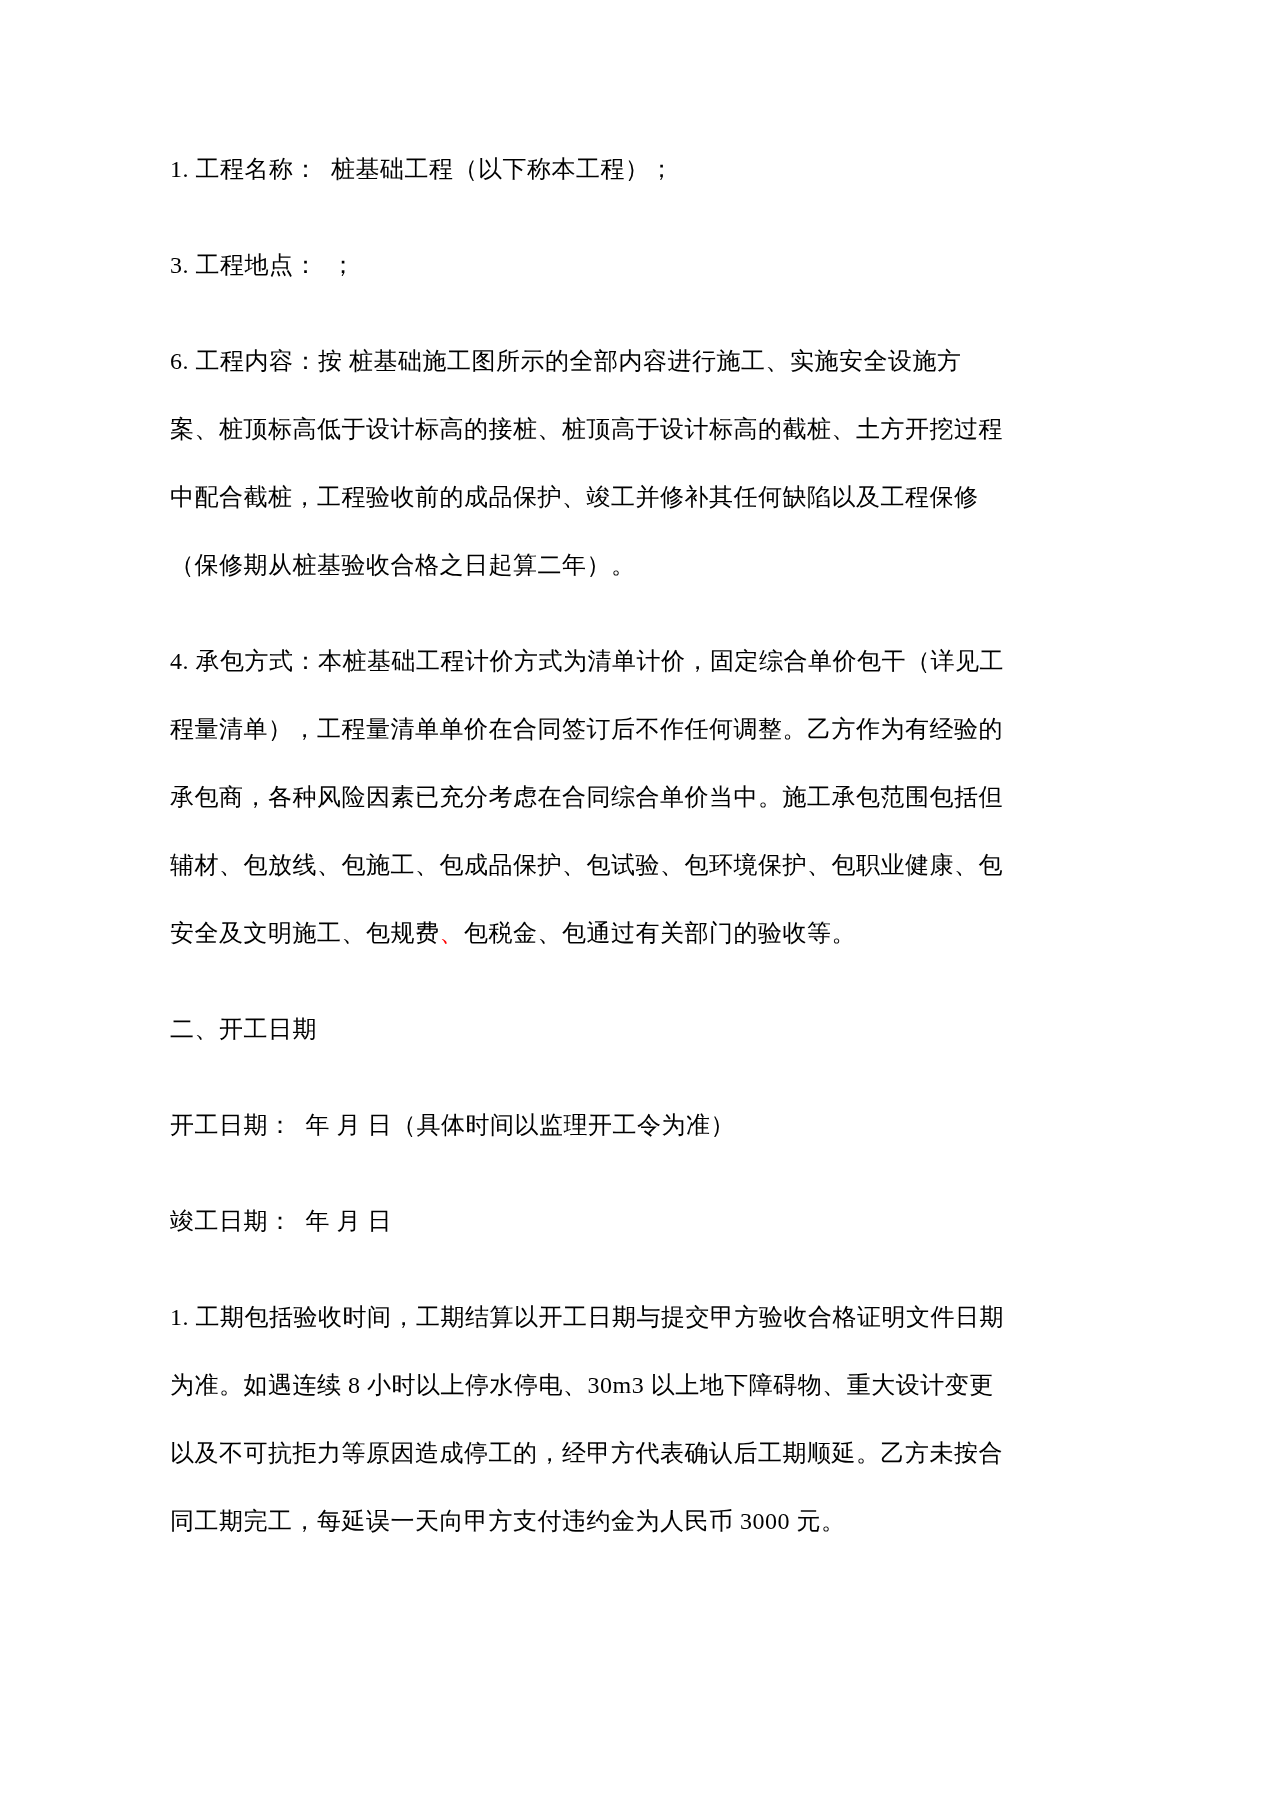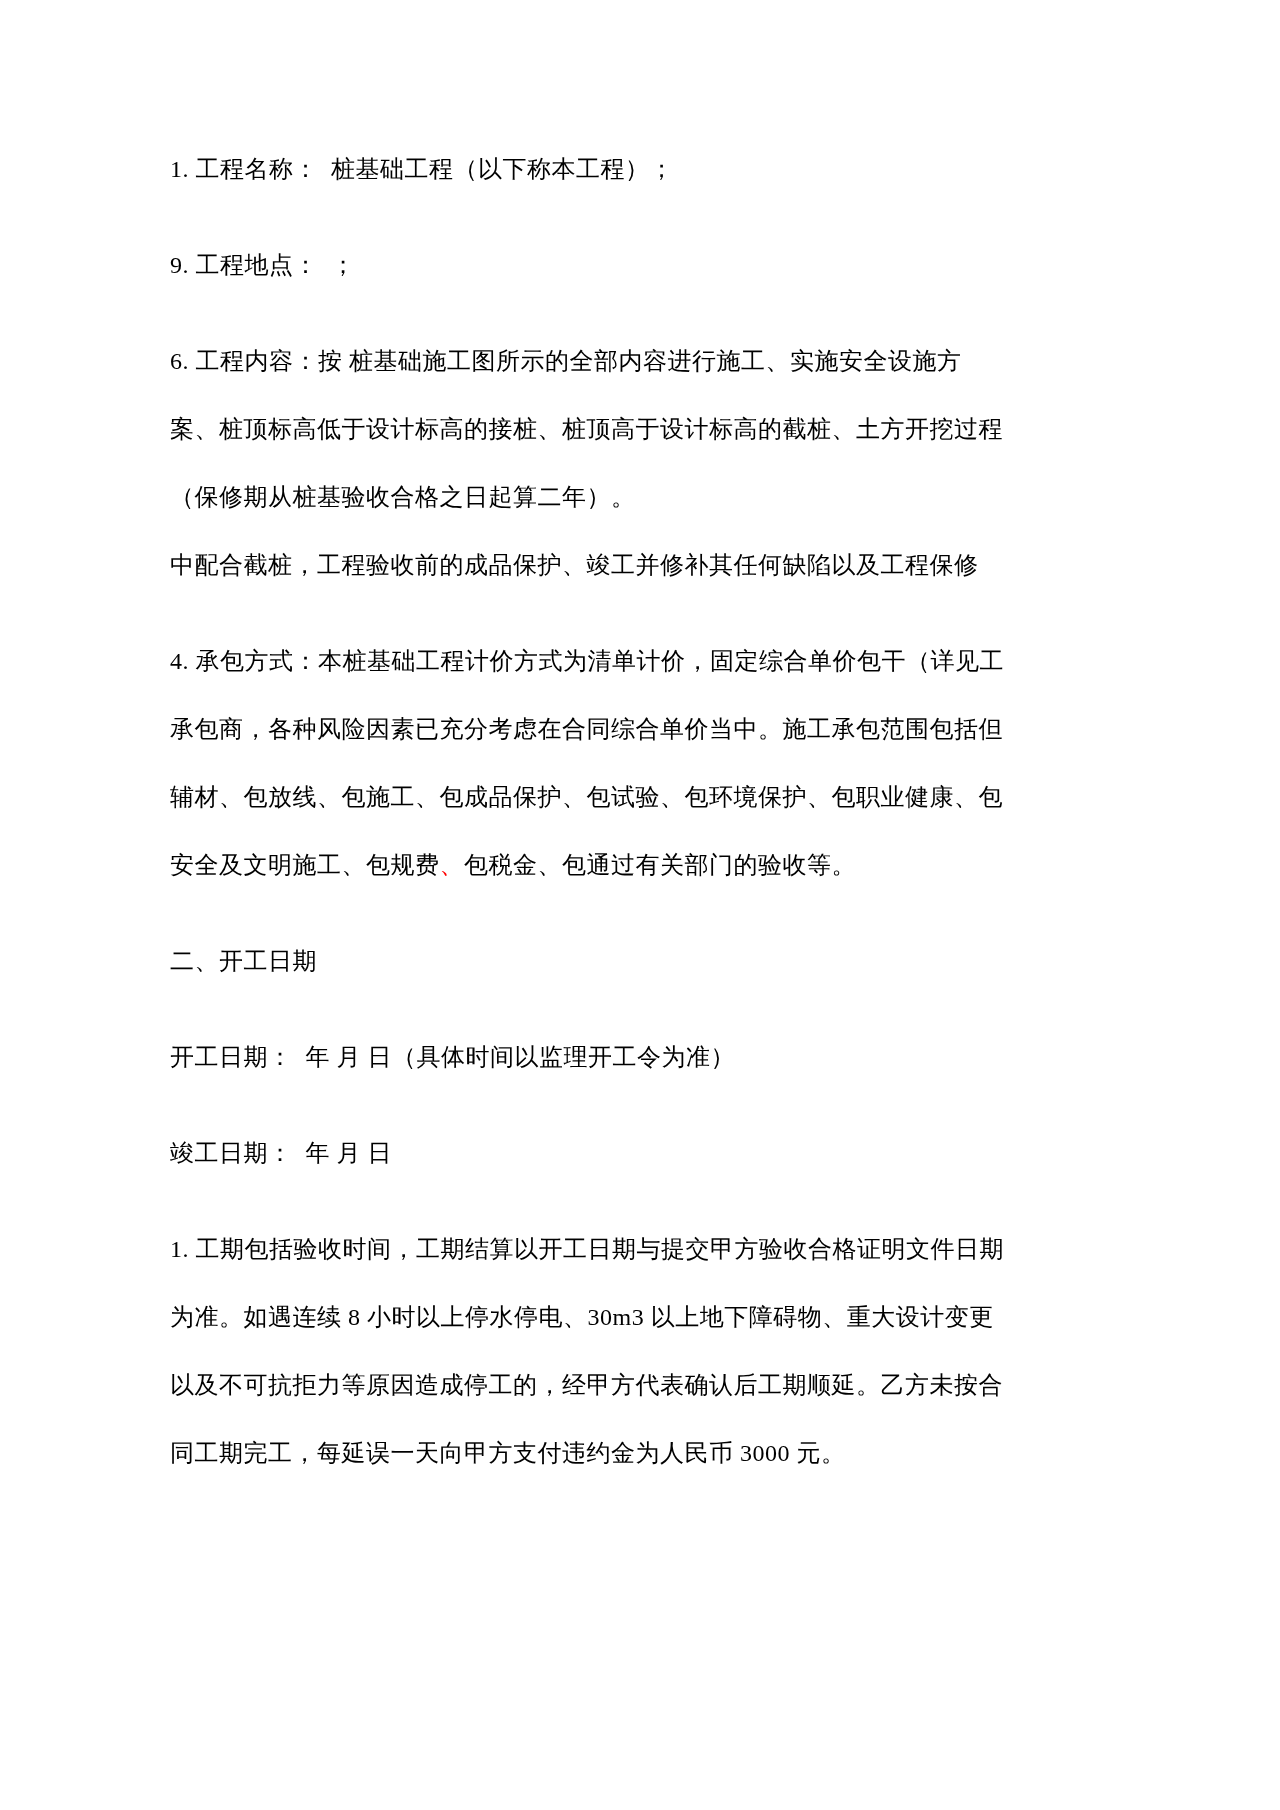--- a/index.html
+++ b/index.html
@@ -40,30 +40,31 @@
 </style>
 </head>
 <body>
 
 <div class="page">
   <div class="doc-body" id="doc-body" style="color: rgb(0, 0, 0);">
       <div class="paragraph">
         <div class="line"><span class="seg">1. 工程名称：  桩基础工程（以下称本工程）；</span></div>
       </div>
       <div class="paragraph">
-        <div class="line"><span class="seg">9. 工程地点：  ；</span></div>
+        <div class="line"><span class="seg">3. 工程地点：  ；</span></div>
       </div>
       <div class="paragraph">
         <div class="line"><span class="seg">6. 工程内容：按 桩基础施工图所示的全部内容进行施工、实施安全设施方</span></div>
         <div class="line"><span class="seg">案、桩顶标高低于设计标高的接桩、桩顶高于设计标高的截桩、土方开挖过程</span></div>
+        <div class="line"><span class="seg">中配合截桩，工程验收前的成品保护、竣工并修补其任何缺陷以及工程保修</span></div>
         <div class="line"><span class="seg">（保修期从桩基验收合格之日起算二年）。</span></div>
-        <div class="line"><span class="seg">中配合截桩，工程验收前的成品保护、竣工并修补其任何缺陷以及工程保修</span></div>
       </div>
       <div class="paragraph">
         <div class="line"><span class="seg">4. 承包方式：本桩基础工程计价方式为清单计价，固定综合单价包干（详见工</span></div>
+        <div class="line"><span class="seg">程量清单），工程量清单单价在合同签订后不作任何调整。乙方作为有经验的</span></div>
         <div class="line"><span class="seg">承包商，各种风险因素已充分考虑在合同综合单价当中。施工承包范围包括但</span></div>
         <div class="line"><span class="seg">辅材、包放线、包施工、包成品保护、包试验、包环境保护、包职业健康、包</span></div>
         <div class="line"><span class="seg">安全及文明施工、包规费</span><span class="seg red" style="color: rgb(255, 0, 0);">、</span><span class="seg">包税金、包通过有关部门的验收等。</span></div>
       </div>
       <div class="paragraph">
         <div class="line"><span class="seg">二、开工日期</span></div>
       </div>
       <div class="paragraph">
         <div class="line"><span class="seg">开工日期：  年 月 日（具体时间以监理开工令为准）</span></div>
       </div>

